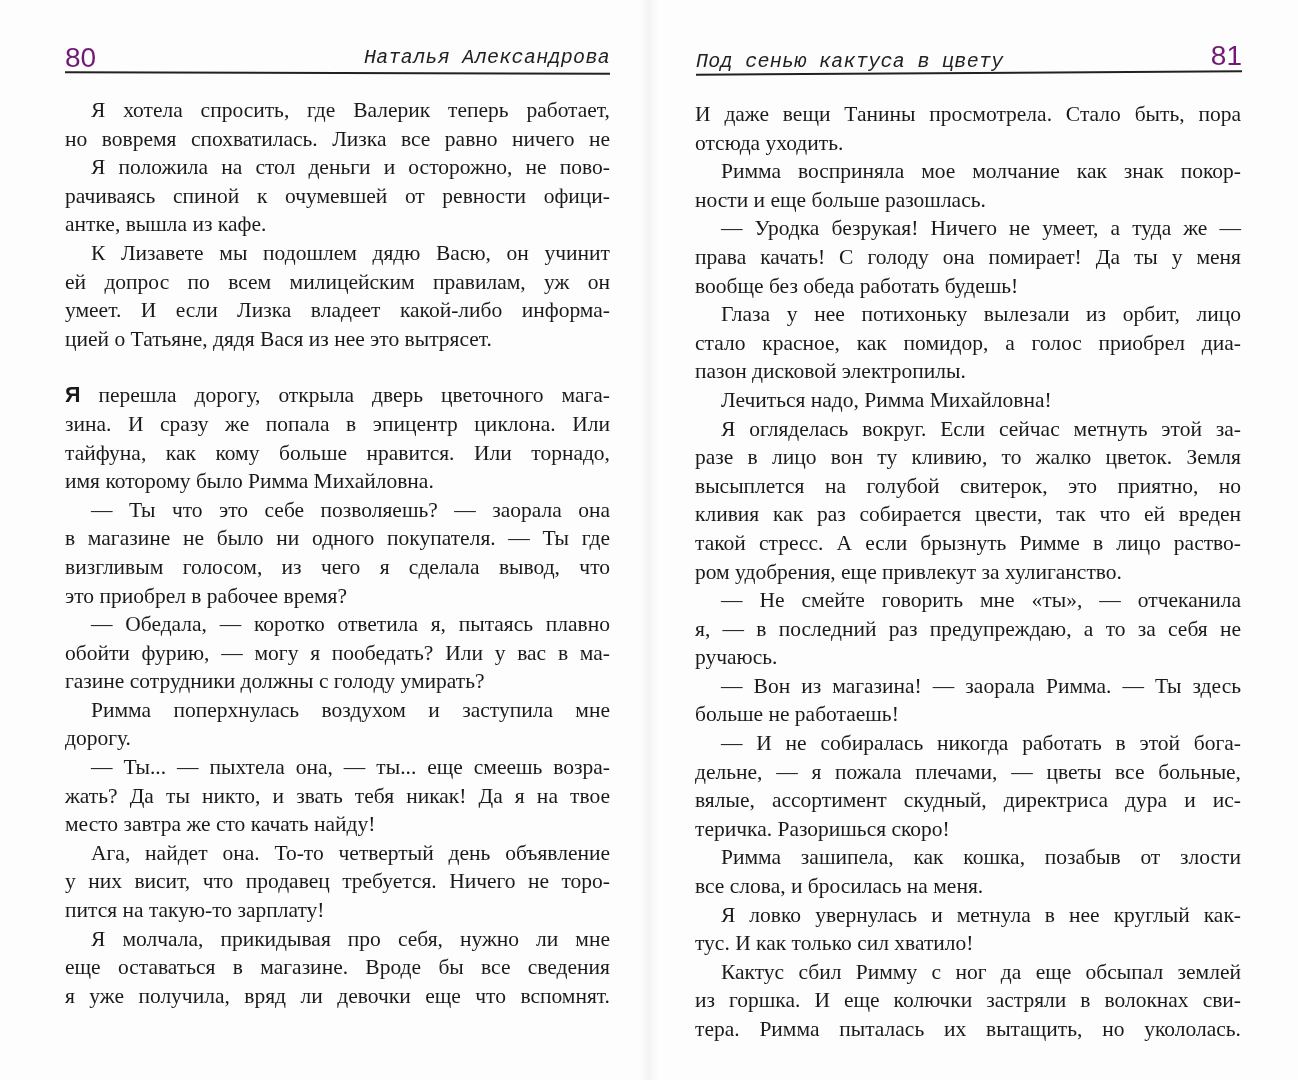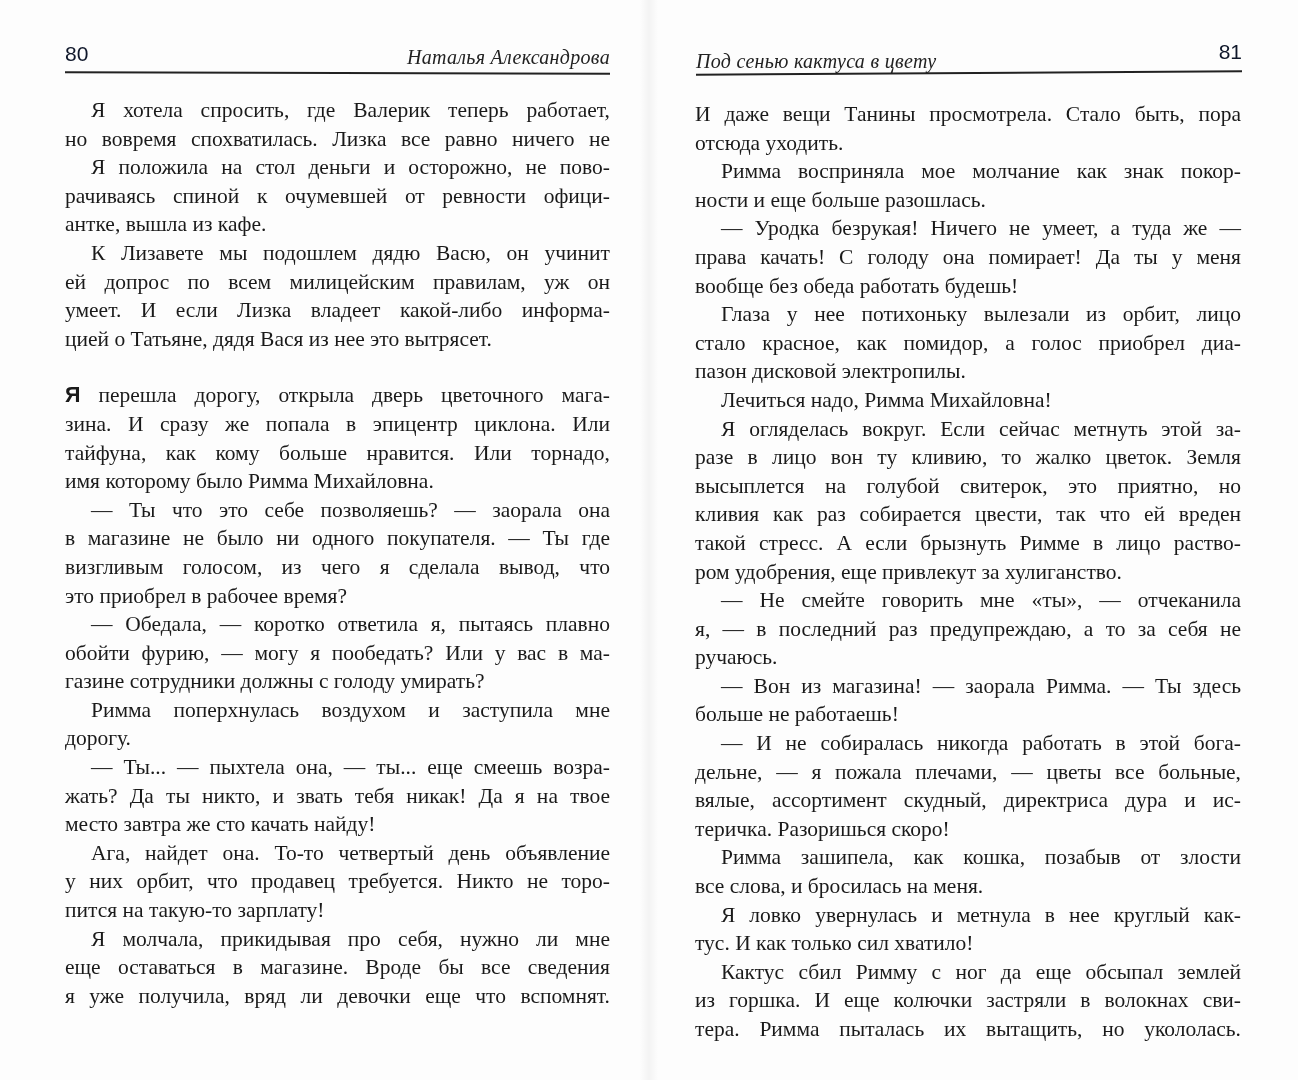--- a/index.html
+++ b/index.html
@@ -17,26 +17,26 @@
   .header { position:absolute; top:42px; height:32px; }
   .left .header { left:65px; width:545px; }
   .right .header { left:47px; width:546px; }
   .header .rule {
     position:absolute; left:0; right:0; bottom:0; height:2px; background:#222;
   }
   .left .header .rule { transform:rotate(0.15deg); }
   .right .header .rule { transform:rotate(-0.35deg); }
   .pnum {
     position:absolute; top:0; font-family:"Liberation Sans", sans-serif;
-    font-size:21px; color:#0f172a;
+    font-size:28px; color:#701a75;
   }
   .left .pnum { left:0; }
   .right .pnum { right:0; top:-2px; }
   .running {
-    position:absolute; top:4px; font-family:Liberation Serif, serif;
+    position:absolute; top:4px; font-family:Liberation Mono, monospace;
     font-style:italic; font-size:20px; letter-spacing:0.3px; color:#222;
   }
   .left .running { right:0; }
   .right .running { left:0; top:8px; }
 
   .body-text { position:absolute; font-size:21.5px; line-height:28.6px; }
   .left .body-text { left:65px; width:545px; top:96px; }
   .right .body-text { left:46px; width:546px; top:100px; }
 
   .line { display:block; white-space:nowrap; text-align:justify; text-align-last:justify; height:28.6px; }
@@ -80,21 +80,21 @@
       <span class="line last">это приобрел в рабочее время?</span>
       <span class="line indent">— Обедала, — коротко ответила я, пытаясь плавно</span>
       <span class="line">обойти фурию, — могу я пообедать? Или у вас в ма-</span>
       <span class="line last">газине сотрудники должны с голоду умирать?</span>
       <span class="line indent">Римма поперхнулась воздухом и заступила мне</span>
       <span class="line last">дорогу.</span>
       <span class="line indent">— Ты... — пыхтела она, — ты... еще смеешь возра-</span>
       <span class="line">жать? Да ты никто, и звать тебя никак! Да я на твое</span>
       <span class="line last">место завтра же сто качать найду!</span>
       <span class="line indent">Ага, найдет она. То-то четвертый день объявление</span>
-      <span class="line">у них орбит, что продавец требуется. Никто не торо-</span>
+      <span class="line">у них висит, что продавец требуется. Ничего не торо-</span>
       <span class="line last">пится на такую-то зарплату!</span>
       <span class="line indent">Я молчала, прикидывая про себя, нужно ли мне</span>
       <span class="line">еще оставаться в магазине. Вроде бы все сведения</span>
       <span class="line">я уже получила, вряд ли девочки еще что вспомнят.</span>
     </div>
 </div>
 
 <div class="gutter"></div>
 
 <div class="page right">

